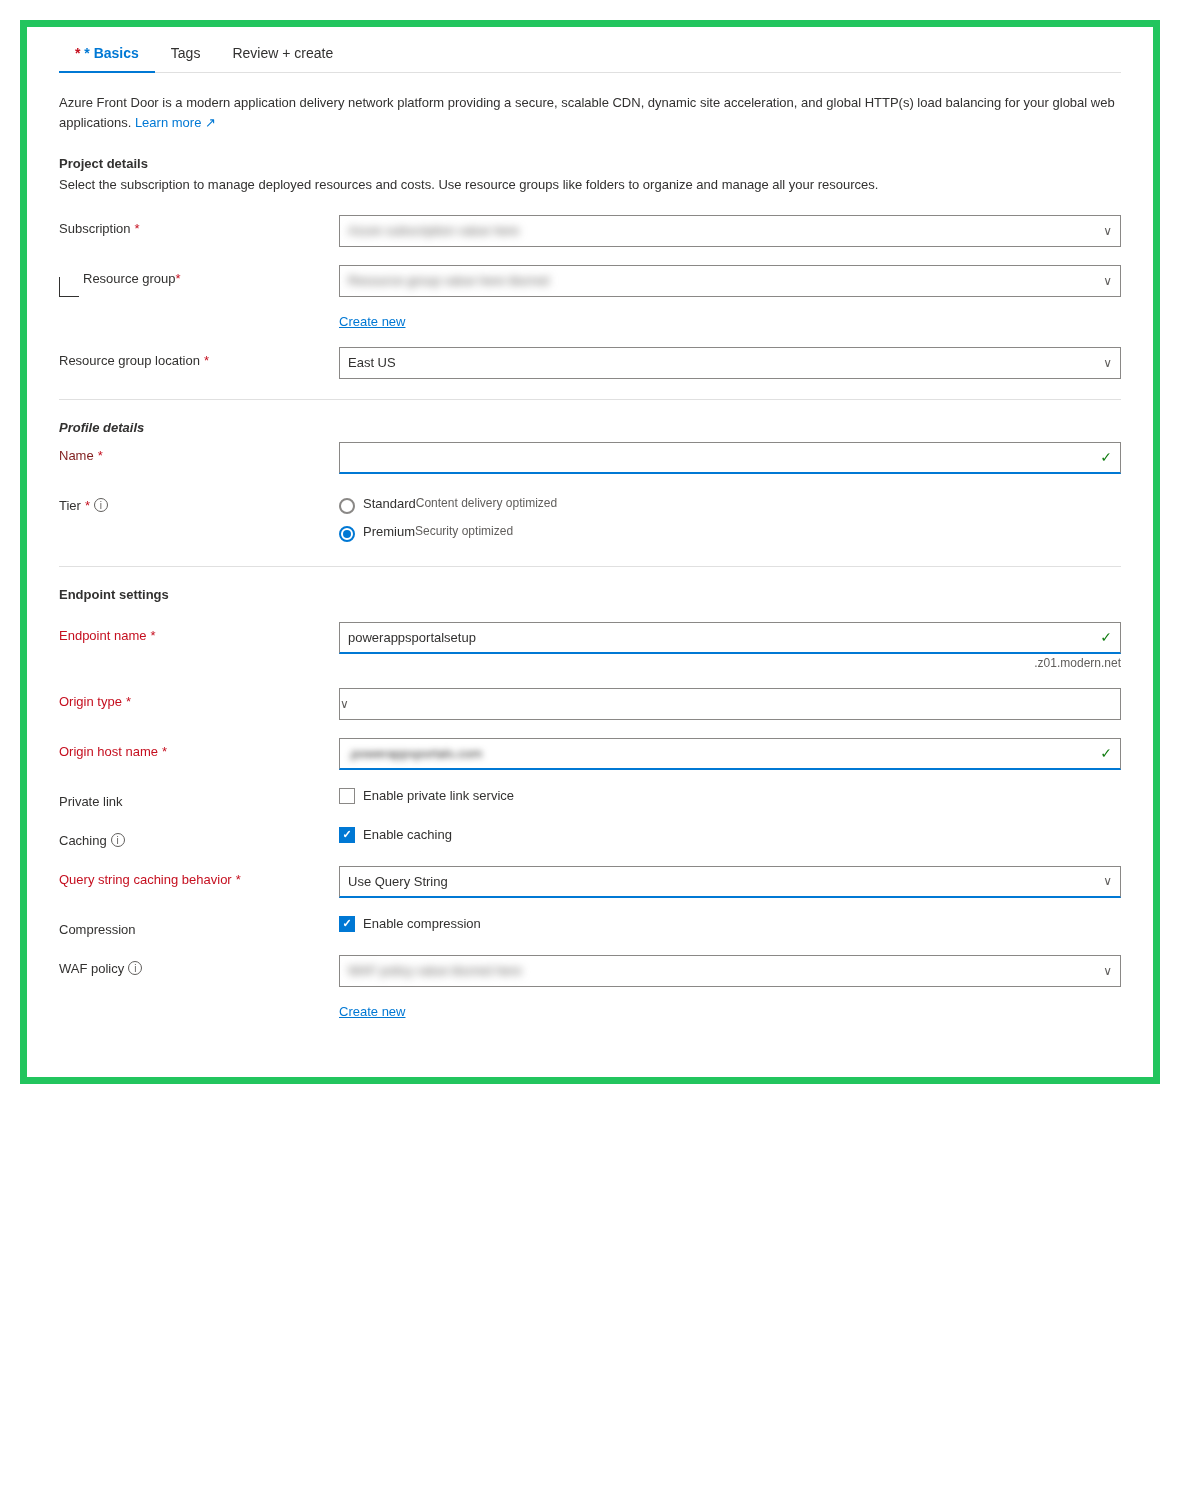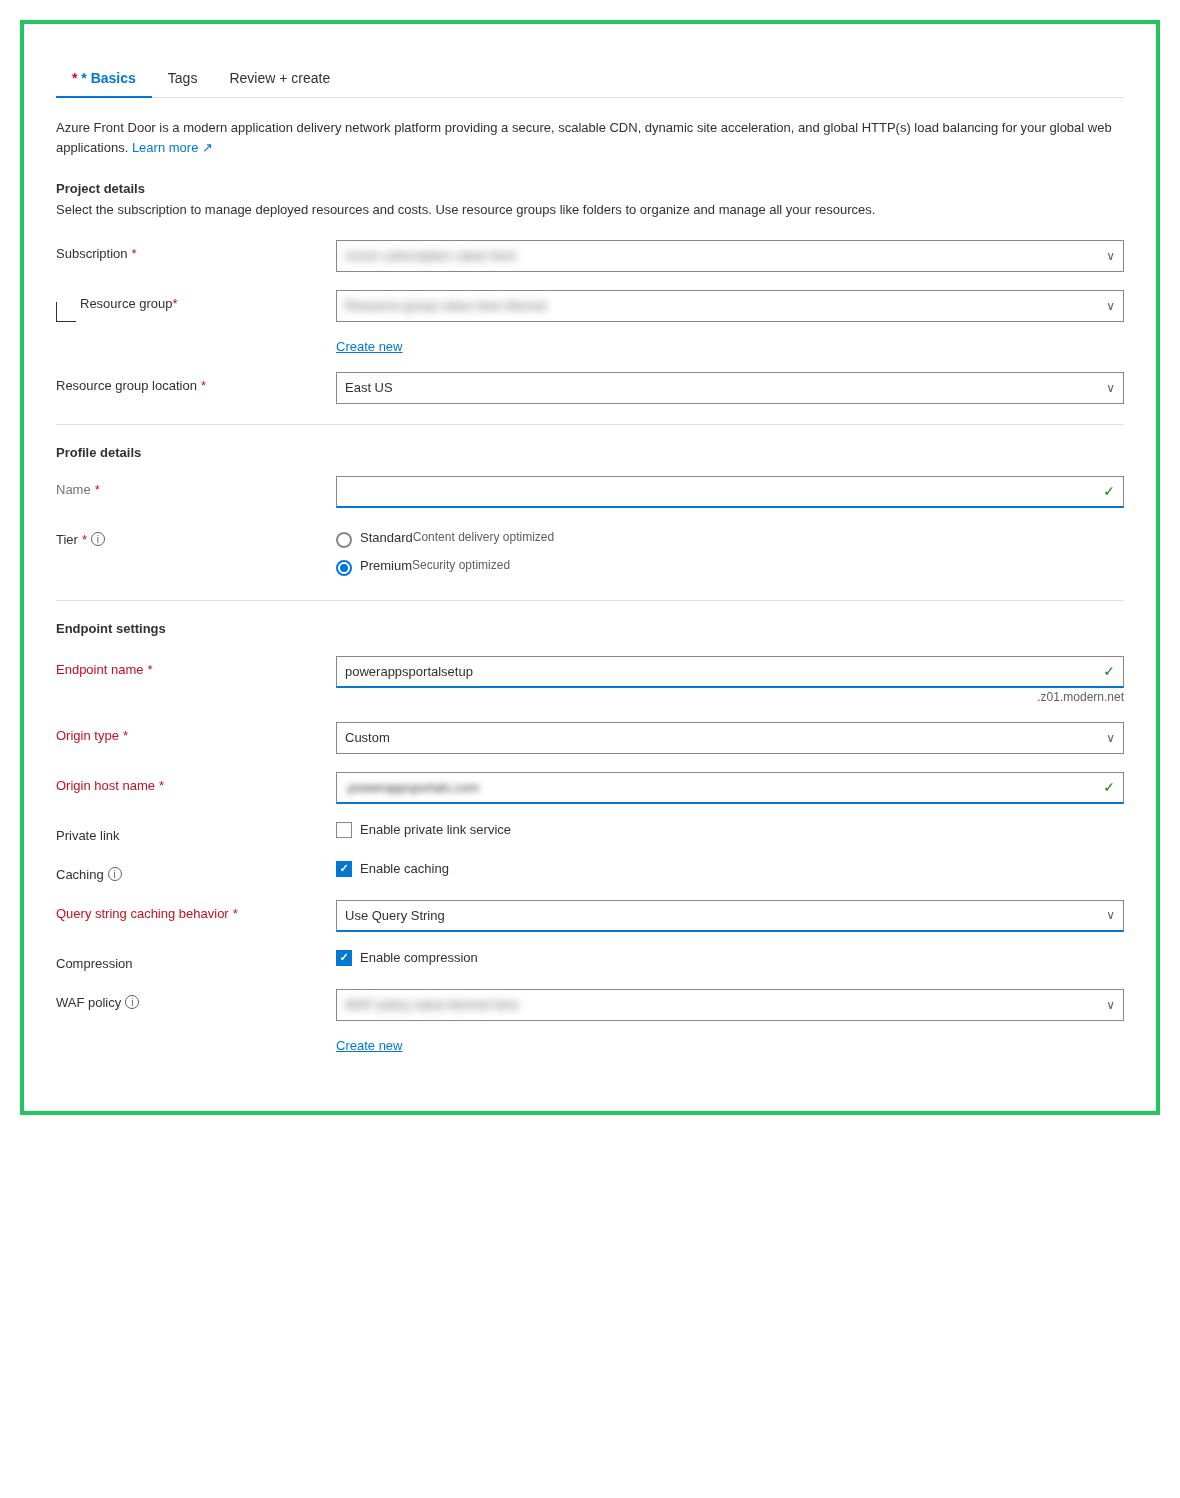--- a/index.html
+++ b/index.html
@@ -5,24 +5,24 @@
     * { box-sizing: border-box; margin: 0; padding: 0; }
     body {
       font-family: 'Segoe UI', Arial, sans-serif;
       font-size: 13px;
       color: #323130;
       background: #fff;
       width: 1180px;
       min-height: 1498px;
     }
     .page-container {
-      border: 4px solid #22c55e;
+      border: 7px solid #22c55e;
       margin: 20px;
       background: #fff;
-      padding: 36px 32px 40px 32px;
+      padding: 8px 32px 40px 32px;
     }
     
     .tabs {
       display: flex;
       gap: 0;
       border-bottom: 1px solid #e0e0e0;
       margin-bottom: 20px;
     }
     .tab {
       padding: 10px 16px;
@@ -340,25 +340,25 @@
     <div class="form-control">
       <div class="dropdown-wrapper">
         <span class="dropdown-value">East US</span>
         <span class="dropdown-arrow">∨</span>
       </div>
     </div>
   </div>
 
   <hr class="divider">
 
-  <div class="section-header" style="margin-bottom: 16px;">Profile details</div>
+  <div class="section-header" style="margin-bottom: 7px; font-style: italic;">Profile details</div>
 
   <div class="form-row">
     <div class="form-label red">
-      <span style="color:#737373;">Name</span>
+      <span style="color:#7f1d1d;">Name</span>
       <span class="required-star">*</span>
     </div>
     <div class="form-control">
       <div class="input-wrapper active-blue">
         <input type="text" value="" class="blurred" style="filter: blur(4px);">
         <span class="check-icon">✓</span>
       </div>
     </div>
   </div>
 
@@ -406,21 +406,20 @@
     </div>
   </div>
 
   <div class="form-row">
     <div class="form-label red">
       <span style="color:#c50f1f;">Origin type</span>
       <span class="required-star">*</span>
     </div>
     <div class="form-control">
       <div class="dropdown-wrapper">
-        <span class="dropdown-value">Custom</span>
         <span class="dropdown-arrow">∨</span>
       </div>
     </div>
   </div>
 
   <div class="form-row">
     <div class="form-label red">
       <span style="color:#c50f1f;">Origin host name</span>
       <span class="required-star">*</span>
     </div>

